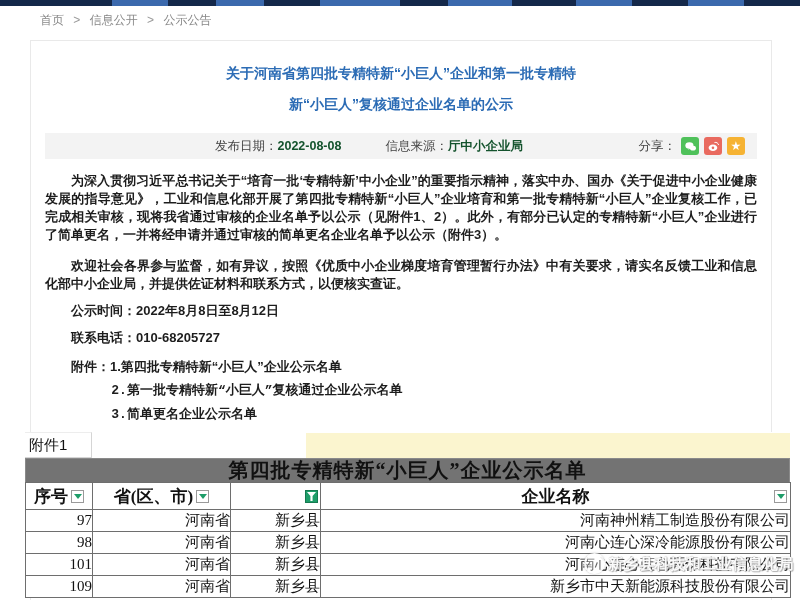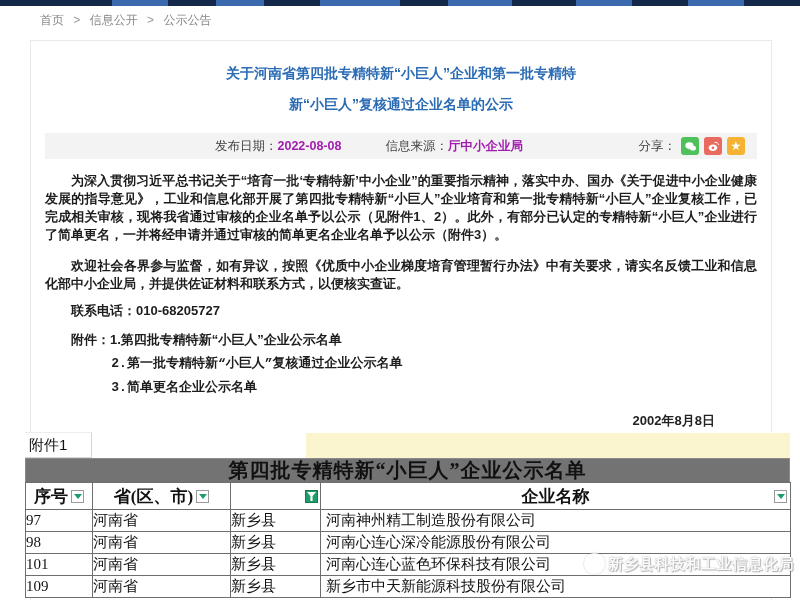--- a/index.html
+++ b/index.html
@@ -28,21 +28,21 @@
   }
   .article-title {
     margin:17px 34px 0; text-align:center;
     color:#2c6cb5; font-size:14px; font-weight:bold; line-height:31px;
   }
   .meta-bar {
     margin:13px 14px 0; height:26px; background:#f3f3f3;
     display:flex; align-items:center; font-size:12.5px; color:#444;
   }
   .meta-item { white-space:nowrap; }
-  .meta-item b { color:#a21caf; }
+  .meta-item b { color:#14532d; }
   .mi-date { margin-left:170px; }
   .mi-src  { margin-left:44px; }
   .share { margin-left:auto; margin-right:12px; display:flex; align-items:center; gap:5px; }
   .share-ic {
     width:18px; height:18px; border-radius:3px; display:inline-flex;
     align-items:center; justify-content:center; cursor:pointer;
   }
   .share-ic svg { display:block; }
   .ic-wechat { background:#4fc15a; }
   .ic-weibo  { background:#e96a5f; }
@@ -74,21 +74,21 @@
   .banner {
     height:24px; background:#737373; border:1px solid #8a8a8a; border-bottom:none;
     display:flex; align-items:center; justify-content:center;
     font-size:20px; font-weight:bold; letter-spacing:1px;
   }
   table.xl { border-collapse:collapse; width:765px; table-layout:fixed; }
   table.xl th, table.xl td {
     border:1px solid #6e6e6e; overflow:hidden; white-space:nowrap;
   }
   table.xl th { height:27px; font-size:17px; font-weight:bold; background:#fff; position:relative; }
-  table.xl td { height:22px; font-size:15px; text-align:left; background:#fff; }
+  table.xl td { height:22px; font-size:15px; text-align:right; background:#fff; }
   col.c-no { width:67px; } col.c-prov { width:138px; } col.c-cty { width:90px; } col.c-name { width:470px; }
   th.h-name, td.d-name { background:#fdf8da; }
   th.h-blank { background:#fff; }
   td.d-name { text-align:left; padding-left:5px; }
   .th-inner { display:flex; align-items:center; justify-content:center; gap:3px; }
   .fbox {
     width:13px; height:13px; background:#fff; border:1px solid #9a9a9a;
     display:inline-flex; align-items:center; justify-content:center; flex:none;
   }
   .fbox .tri {
@@ -158,20 +158,21 @@
             <path d="M14.5 4.5c3-.8 6 1 6.8 4" stroke="#fff" stroke-width="1.8" fill="none" stroke-linecap="round"></path>
           </svg>
       </span>
       <span class="share-ic ic-star">★</span>
     </span>
   </div>
 
   <p class="para">为深入贯彻习近平总书记关于“培育一批‘专精特新’中小企业”的重要指示精神，落实中办、国办《关于促进中小企业健康发展的指导意见》，工业和信息化部开展了第四批专精特新“小巨人”企业培育和第一批专精特新“小巨人”企业复核工作，已完成相关审核，现将我省通过审核的企业名单予以公示（见附件1、2）。此外，有部分已认定的专精特新“小巨人”企业进行了简单更名，一并将经申请并通过审核的简单更名企业名单予以公示（附件3）。</p>
   <p class="para">欢迎社会各界参与监督，如有异议，按照《优质中小企业梯度培育管理暂行办法》中有关要求，请实名反馈工业和信息化部中小企业局，并提供佐证材料和联系方式，以便核实查证。</p>
 
+  <div class="info-line">公示时间：2022年8月8日至8月12日</div>
   <div class="info-line">联系电话：010-68205727</div>
 
   <div class="attach-block">
     <div class="attach-line"><span>附件：</span><span>1.第四批专精特新“小巨人”企业公示名单</span></div>
     <div class="attach-line cont">2.第一批专精特新“小巨人”复核通过企业公示名单</div>
     <div class="attach-line cont">3.简单更名企业公示名单</div>
   </div>
 
   <div class="sign-date">2002年8月8日</div>
 </div>

